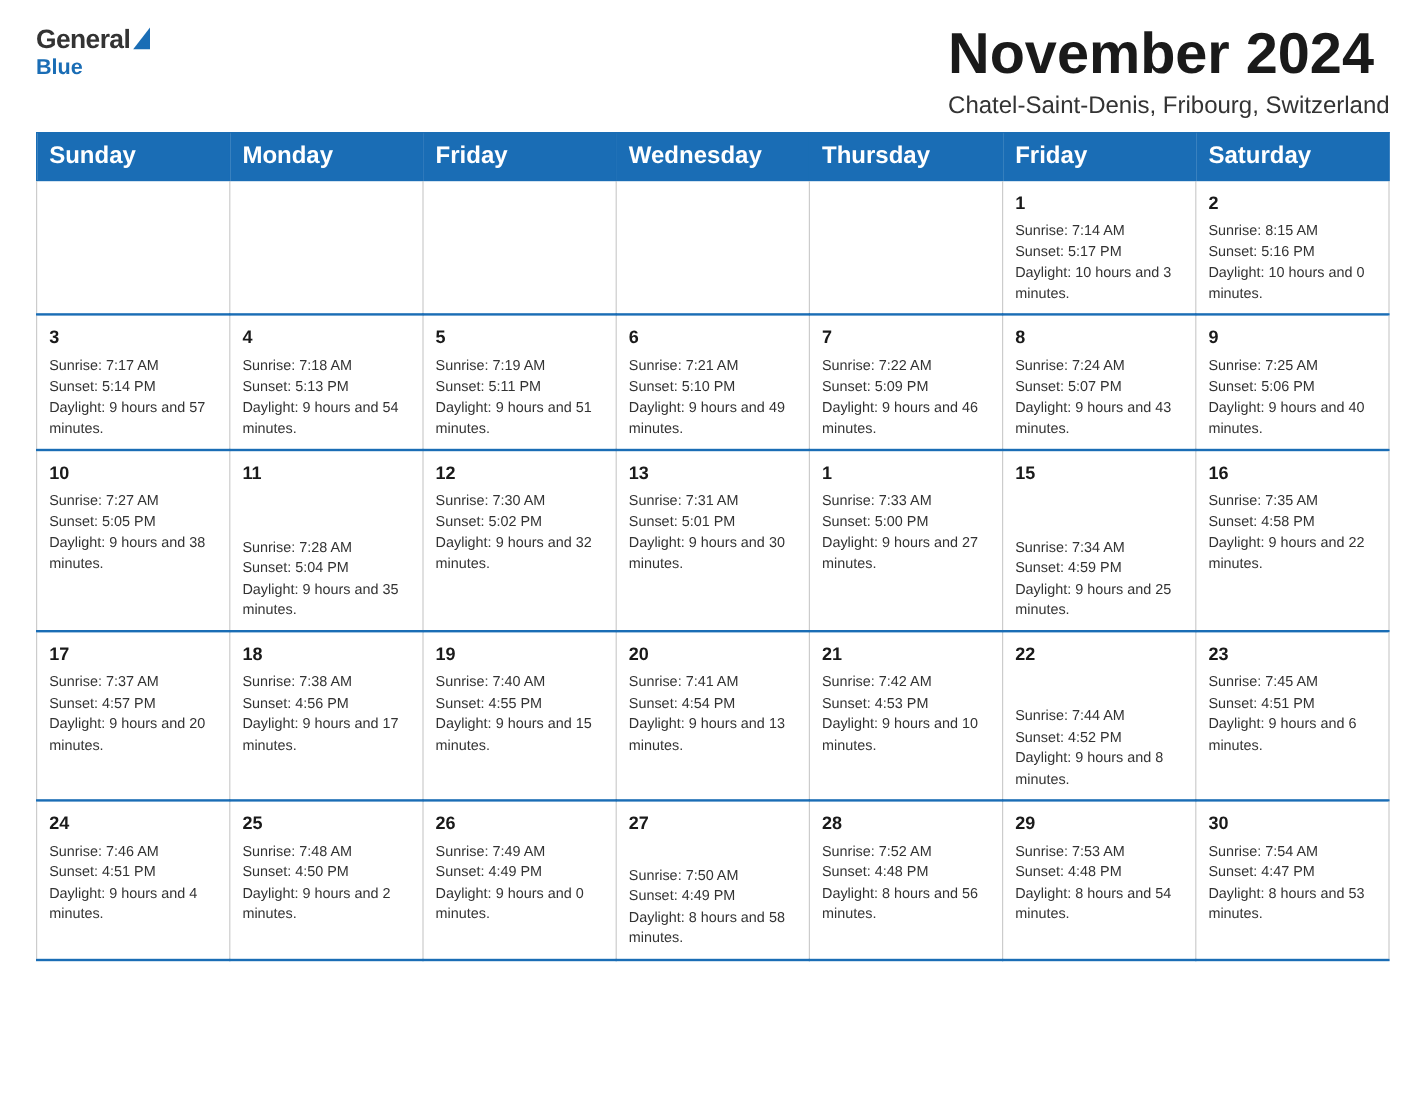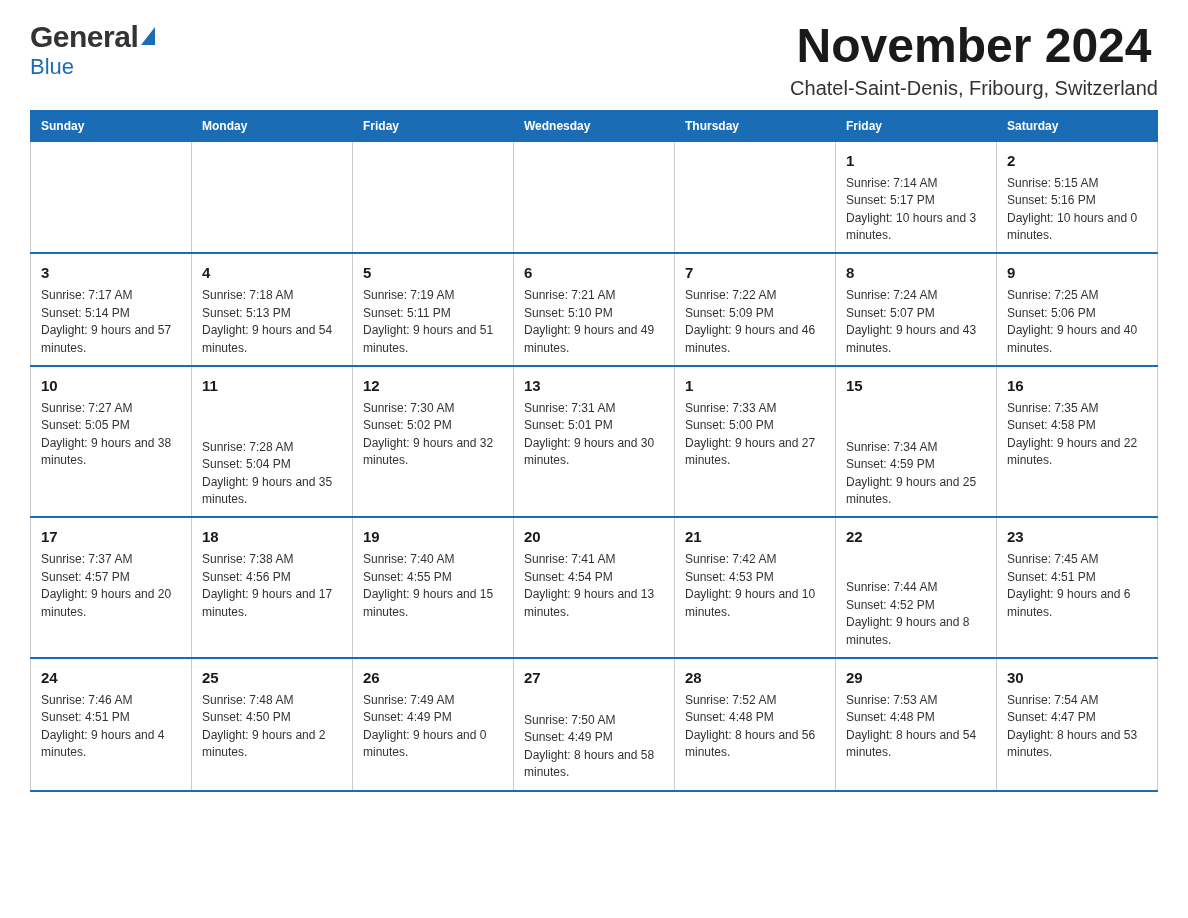--- a/index.html
+++ b/index.html
@@ -11,32 +11,32 @@
       width: 1188px;
       min-height: 918px;
     }
     .header-top {
       display: flex;
       justify-content: space-between;
       align-items: flex-start;
       margin-bottom: 10px;
     }
     .logo-text-general {
-      font-size: 30px;
+      font-size: 22px;
       font-weight: bold;
       color: #333;
       letter-spacing: -0.5px;
     }
     .logo-text-blue {
-      font-size: 22px;
-      font-weight: normal;
+      font-size: 18px;
+      font-weight: bold;
       color: #1a6db5;
     }
     .title-block {
-      text-align: center;
+      text-align: left;
     }
     .title-block h1 {
       font-size: 48px;
       font-weight: bold;
       color: #1a1a1a;
       line-height: 1.1;
     }
     .title-block h2 {
       font-size: 20px;
       font-weight: normal;
@@ -44,21 +44,21 @@
       margin-top: 4px;
     }
     .calendar {
       width: 100%;
       border-collapse: collapse;
       margin-top: 10px;
     }
     .calendar thead tr th {
       background-color: #1a6db5;
       color: #fff;
-      font-size: 12px;
+      font-size: 20px;
       font-weight: bold;
       padding: 8px 10px;
       text-align: left;
       border: 1px solid #1a6db5;
     }
     .calendar tbody tr {
       border-bottom: 2px solid #1a6db5;
     }
     .calendar tbody tr td {
       vertical-align: top;
@@ -149,21 +149,21 @@
         <td class="empty-cell"></td>
         <td class="empty-cell"></td>
         <td>
           <span class="day-number">1</span>
           <div class="day-info" style="white-space: pre-line;">Sunrise: 7:14 AM
 Sunset: 5:17 PM
 Daylight: 10 hours and 3 minutes.</div>
         </td>
         <td>
           <span class="day-number">2</span>
-          <div class="day-info" style="white-space: pre-line;">Sunrise: 5:15 AM
+          <div class="day-info" style="white-space: pre-line;">Sunrise: 8:15 AM
 Sunset: 5:16 PM
 Daylight: 10 hours and 0 minutes.</div>
         </td>
       </tr>
       <tr>
         <td>
           <span class="day-number">3</span>
           <div class="day-info" style="white-space: pre-line;">Sunrise: 7:17 AM
 Sunset: 5:14 PM
 Daylight: 9 hours and 57 minutes.</div>

